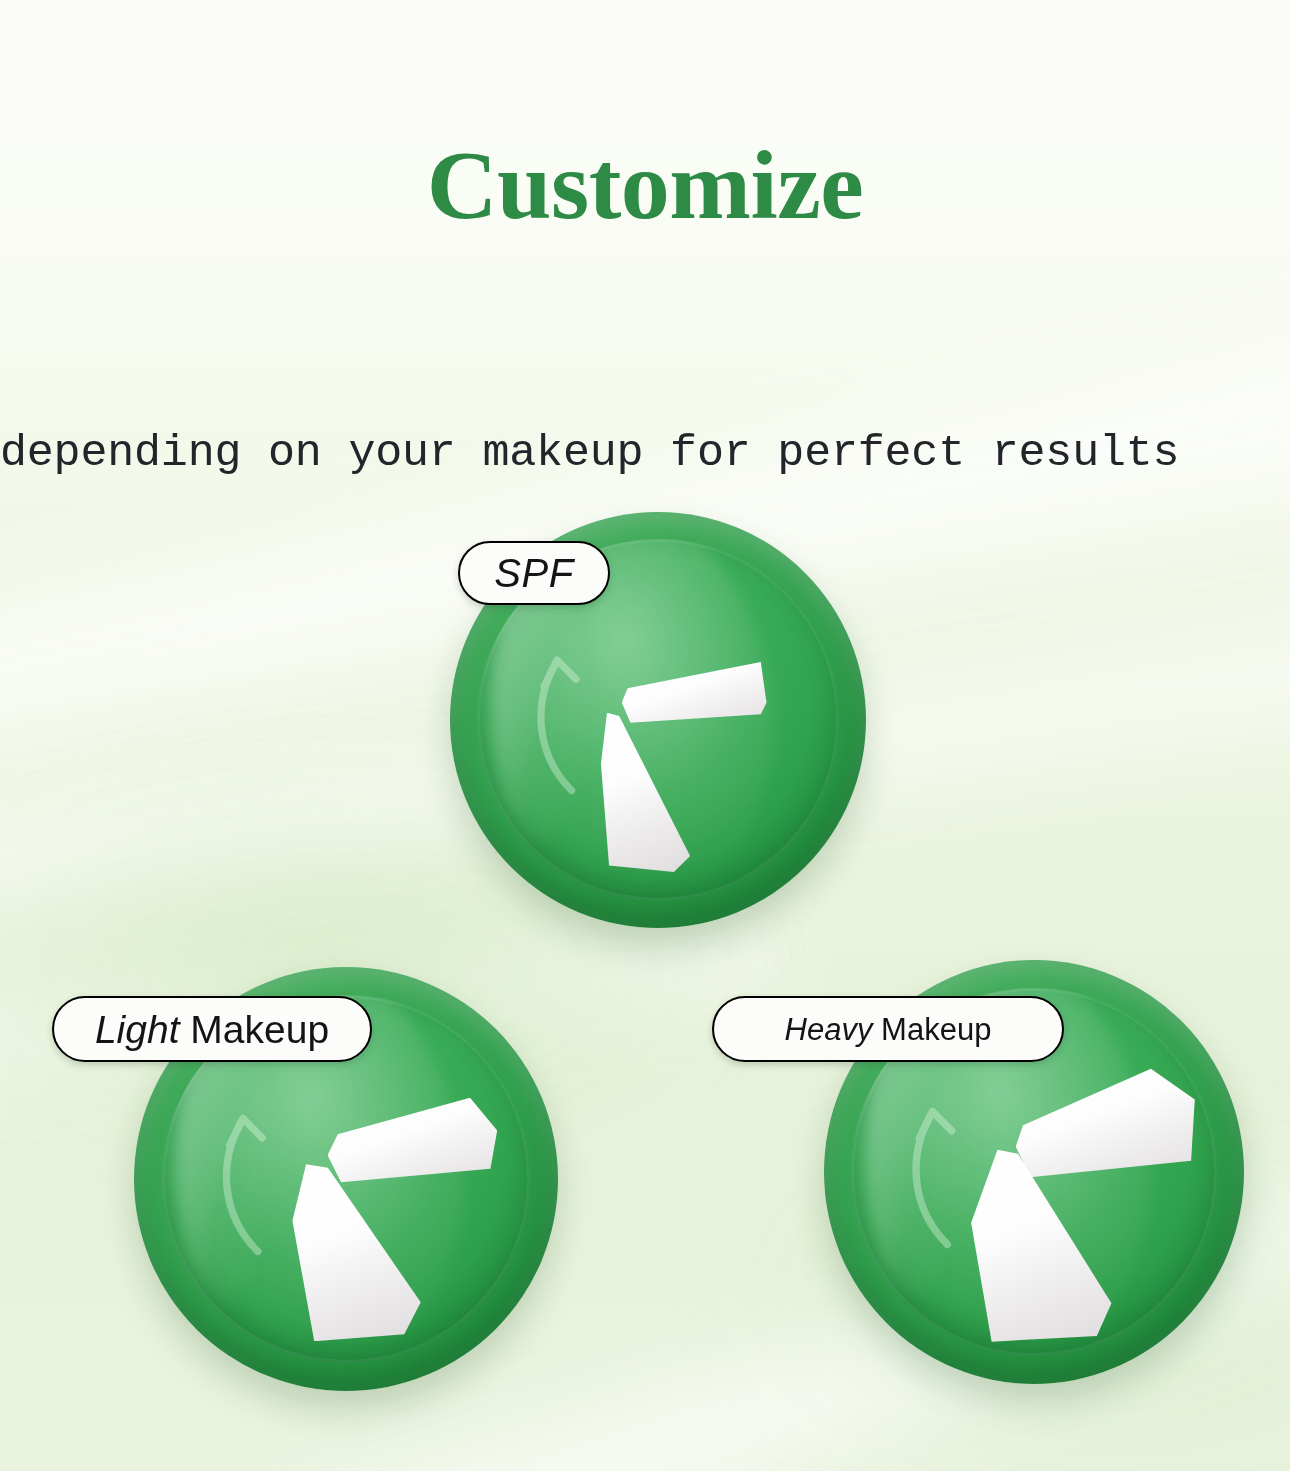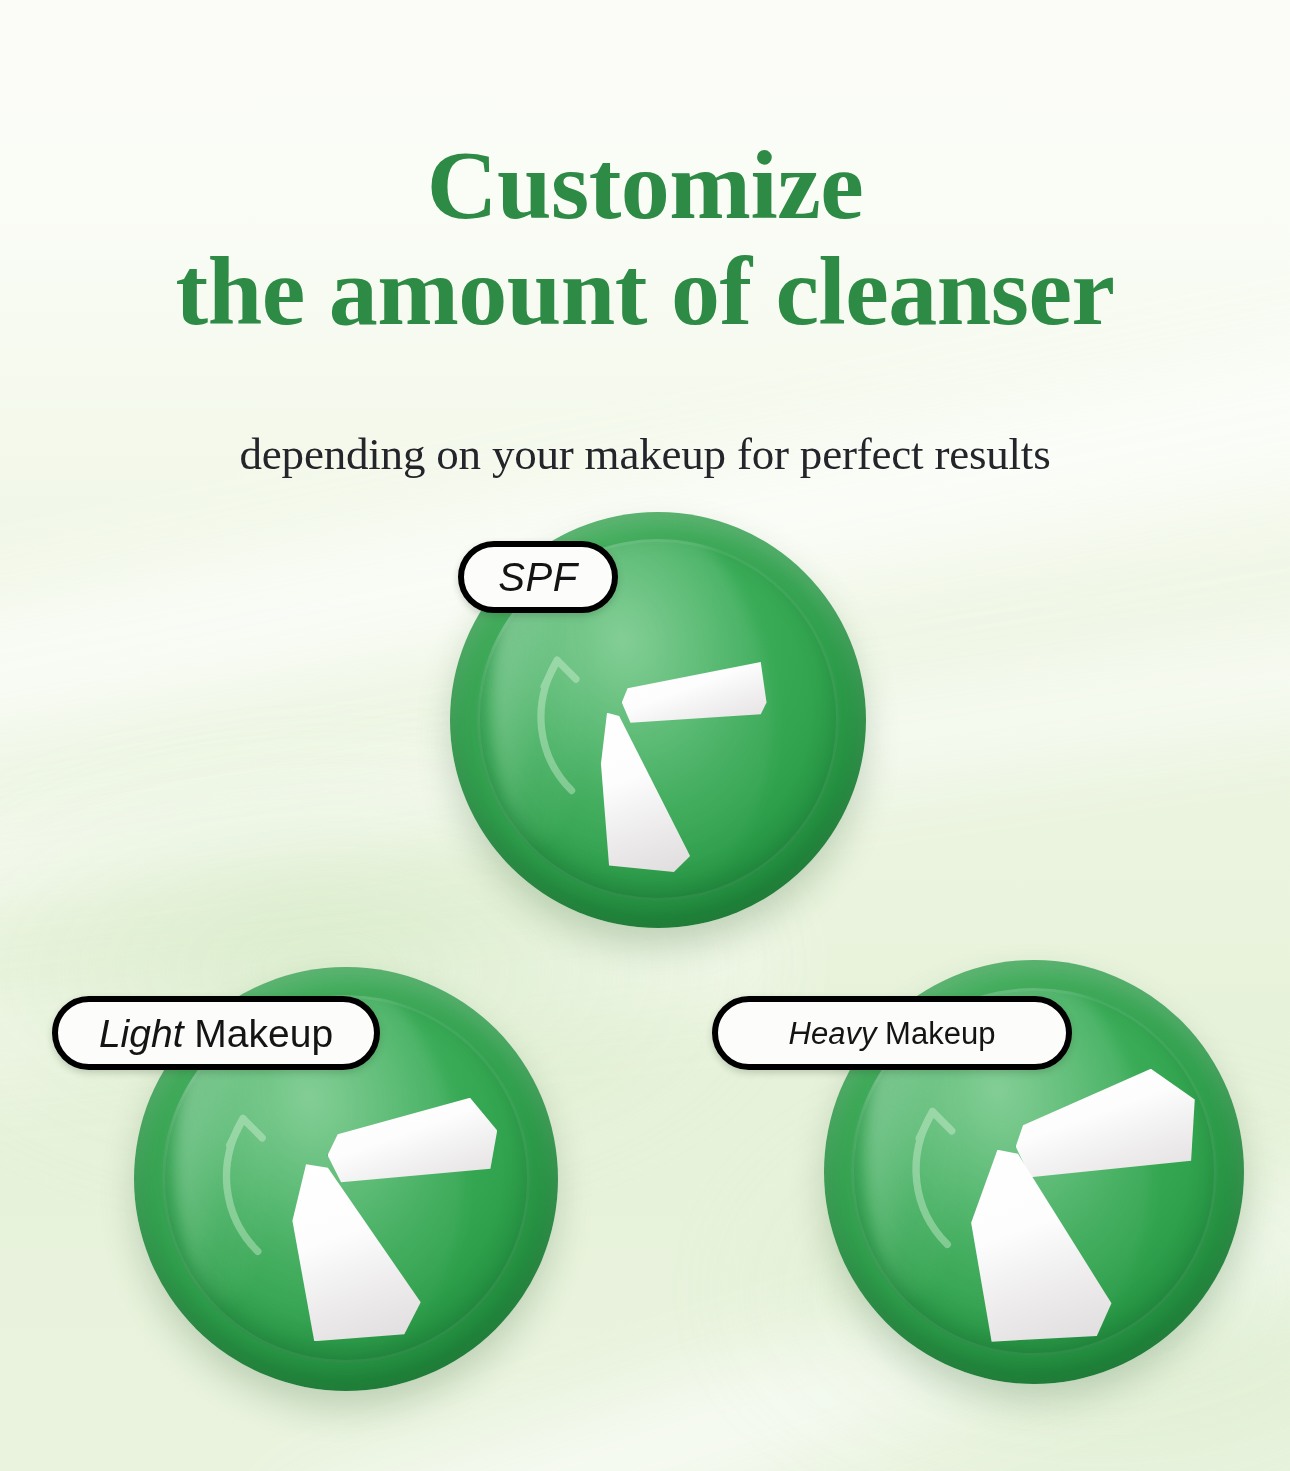--- a/index.html
+++ b/index.html
@@ -93,23 +93,23 @@
     display: block;
     white-space: nowrap;
   }
   .hl-line-1 { font-size: 98px; }
   .hl-line-2 { font-size: 98px; }
 
   .subhead {
     position: absolute;
     left: 0;
     top: 383px;
-    width: 1290px;
+    width: 1090px;
     text-align: center;
-    font-family: Liberation Serif, serif;
+    font-family: Liberation Mono, monospace;
     font-size: 45px;
     font-weight: 400;
     color: #23252a;
     letter-spacing: -0.2px;
     white-space: nowrap;
   }
 
   
   .jar {
     position: absolute;
@@ -200,21 +200,21 @@
     filter: drop-shadow(-2px 3px 3px rgba(25,70,35,.38));
   }
 
   
   .badge {
     position: absolute;
     display: flex;
     align-items: center;
     justify-content: center;
     background: #fcfcfa;
-    border: 6px solid #000000;
+    border: 2px solid #000000;
     border-radius: 999px;
     box-shadow: 0 3px 7px rgba(40,70,40,.22);
     white-space: nowrap;
     font-family: "Liberation Sans", sans-serif;
     color: #141414;
     line-height: 1;
   }
   .badge-text { display: inline-block; }
   .badge-em { font-style: italic; font-weight: 500; }
   .badge-rest { font-style: normal; font-weight: 400; }
@@ -245,21 +245,20 @@
   <div class="bg-base"></div>
   <div class="bg-wisp wisp-1"></div>
   <div class="bg-wisp wisp-2"></div>
   <div class="bg-wisp wisp-4"></div>
   <div class="bg-wisp wisp-3"></div>
   <div class="bg-wisp tint-1"></div>
   <div class="bg-wisp tint-2"></div>
 
   <h1 class="headline">
     <span class="hl-line hl-line-1">Customize</span>
-    <span class="hl-line hl-line-2">the amount of cleanser</span>
   </h1>
 
   <p class="subhead">depending on your makeup for perfect results</p>
 
   <div class="jar" style="left:450px; top:512px; width:416px; height:416px;">
     <div class="jar-rim"></div>
     <div class="jar-face">
       <div class="jar-gloss"></div>
       <div class="jar-gloss-2"></div>
       <div class="jar-arrow">

